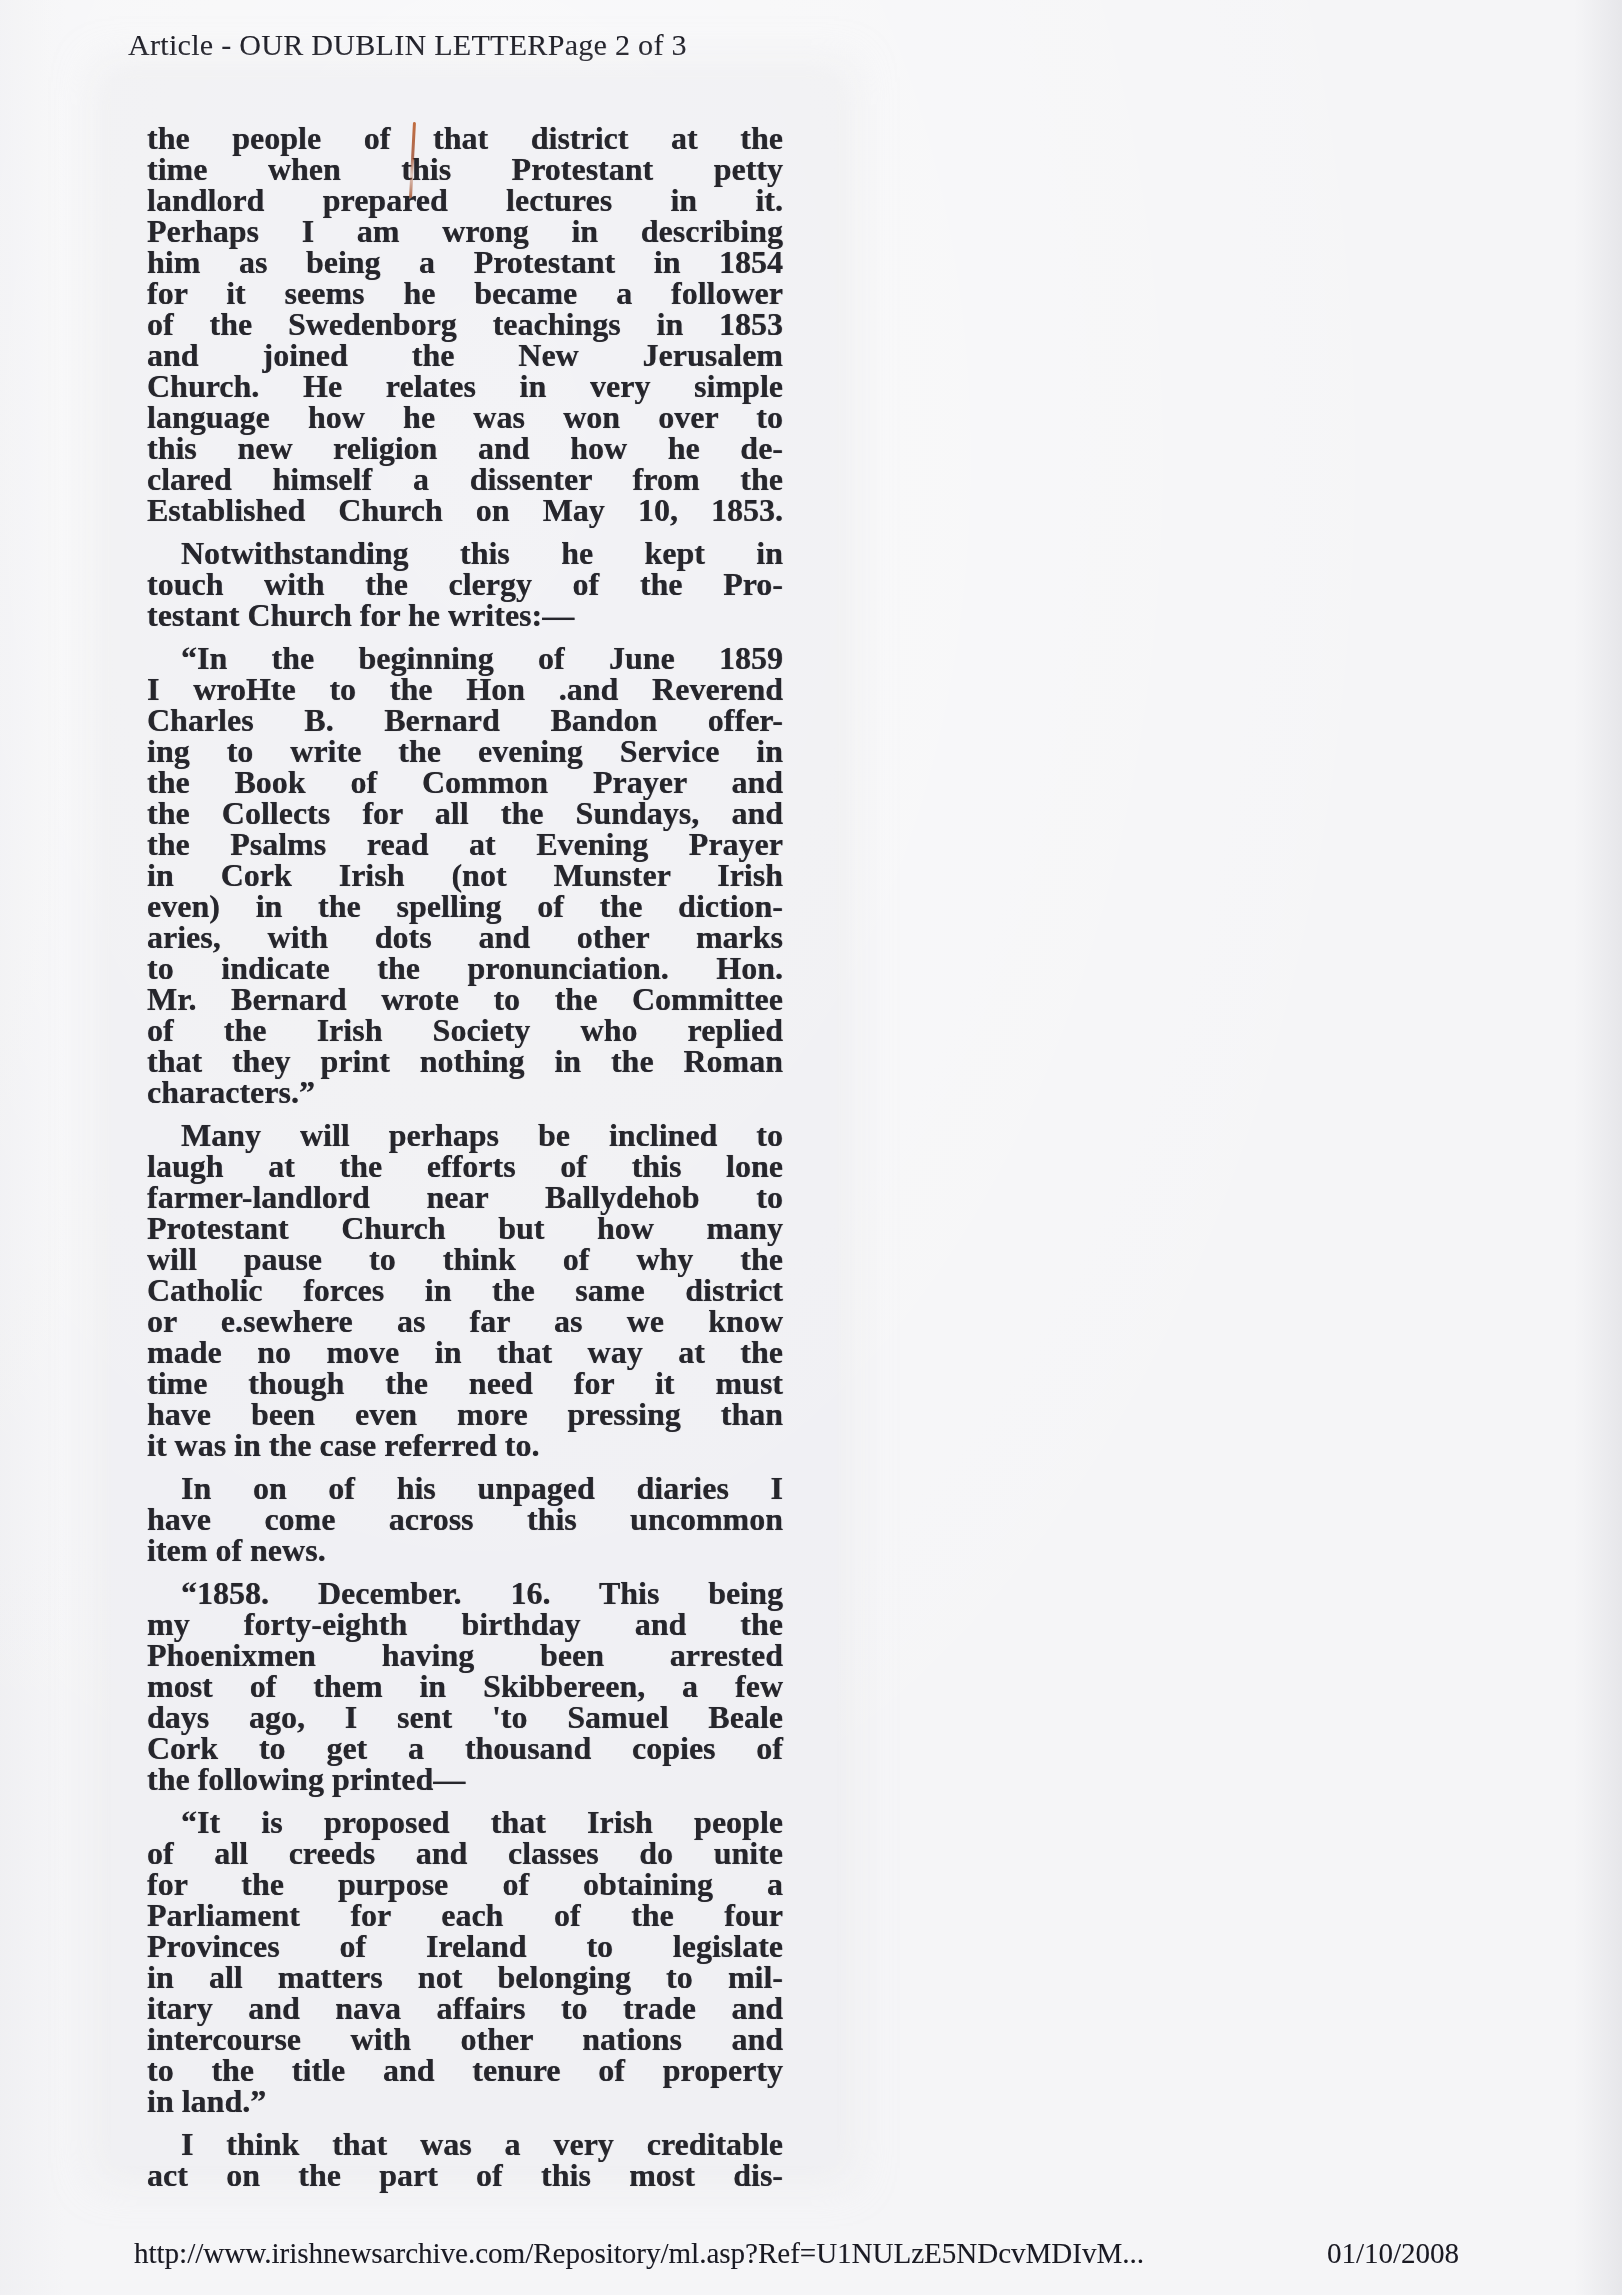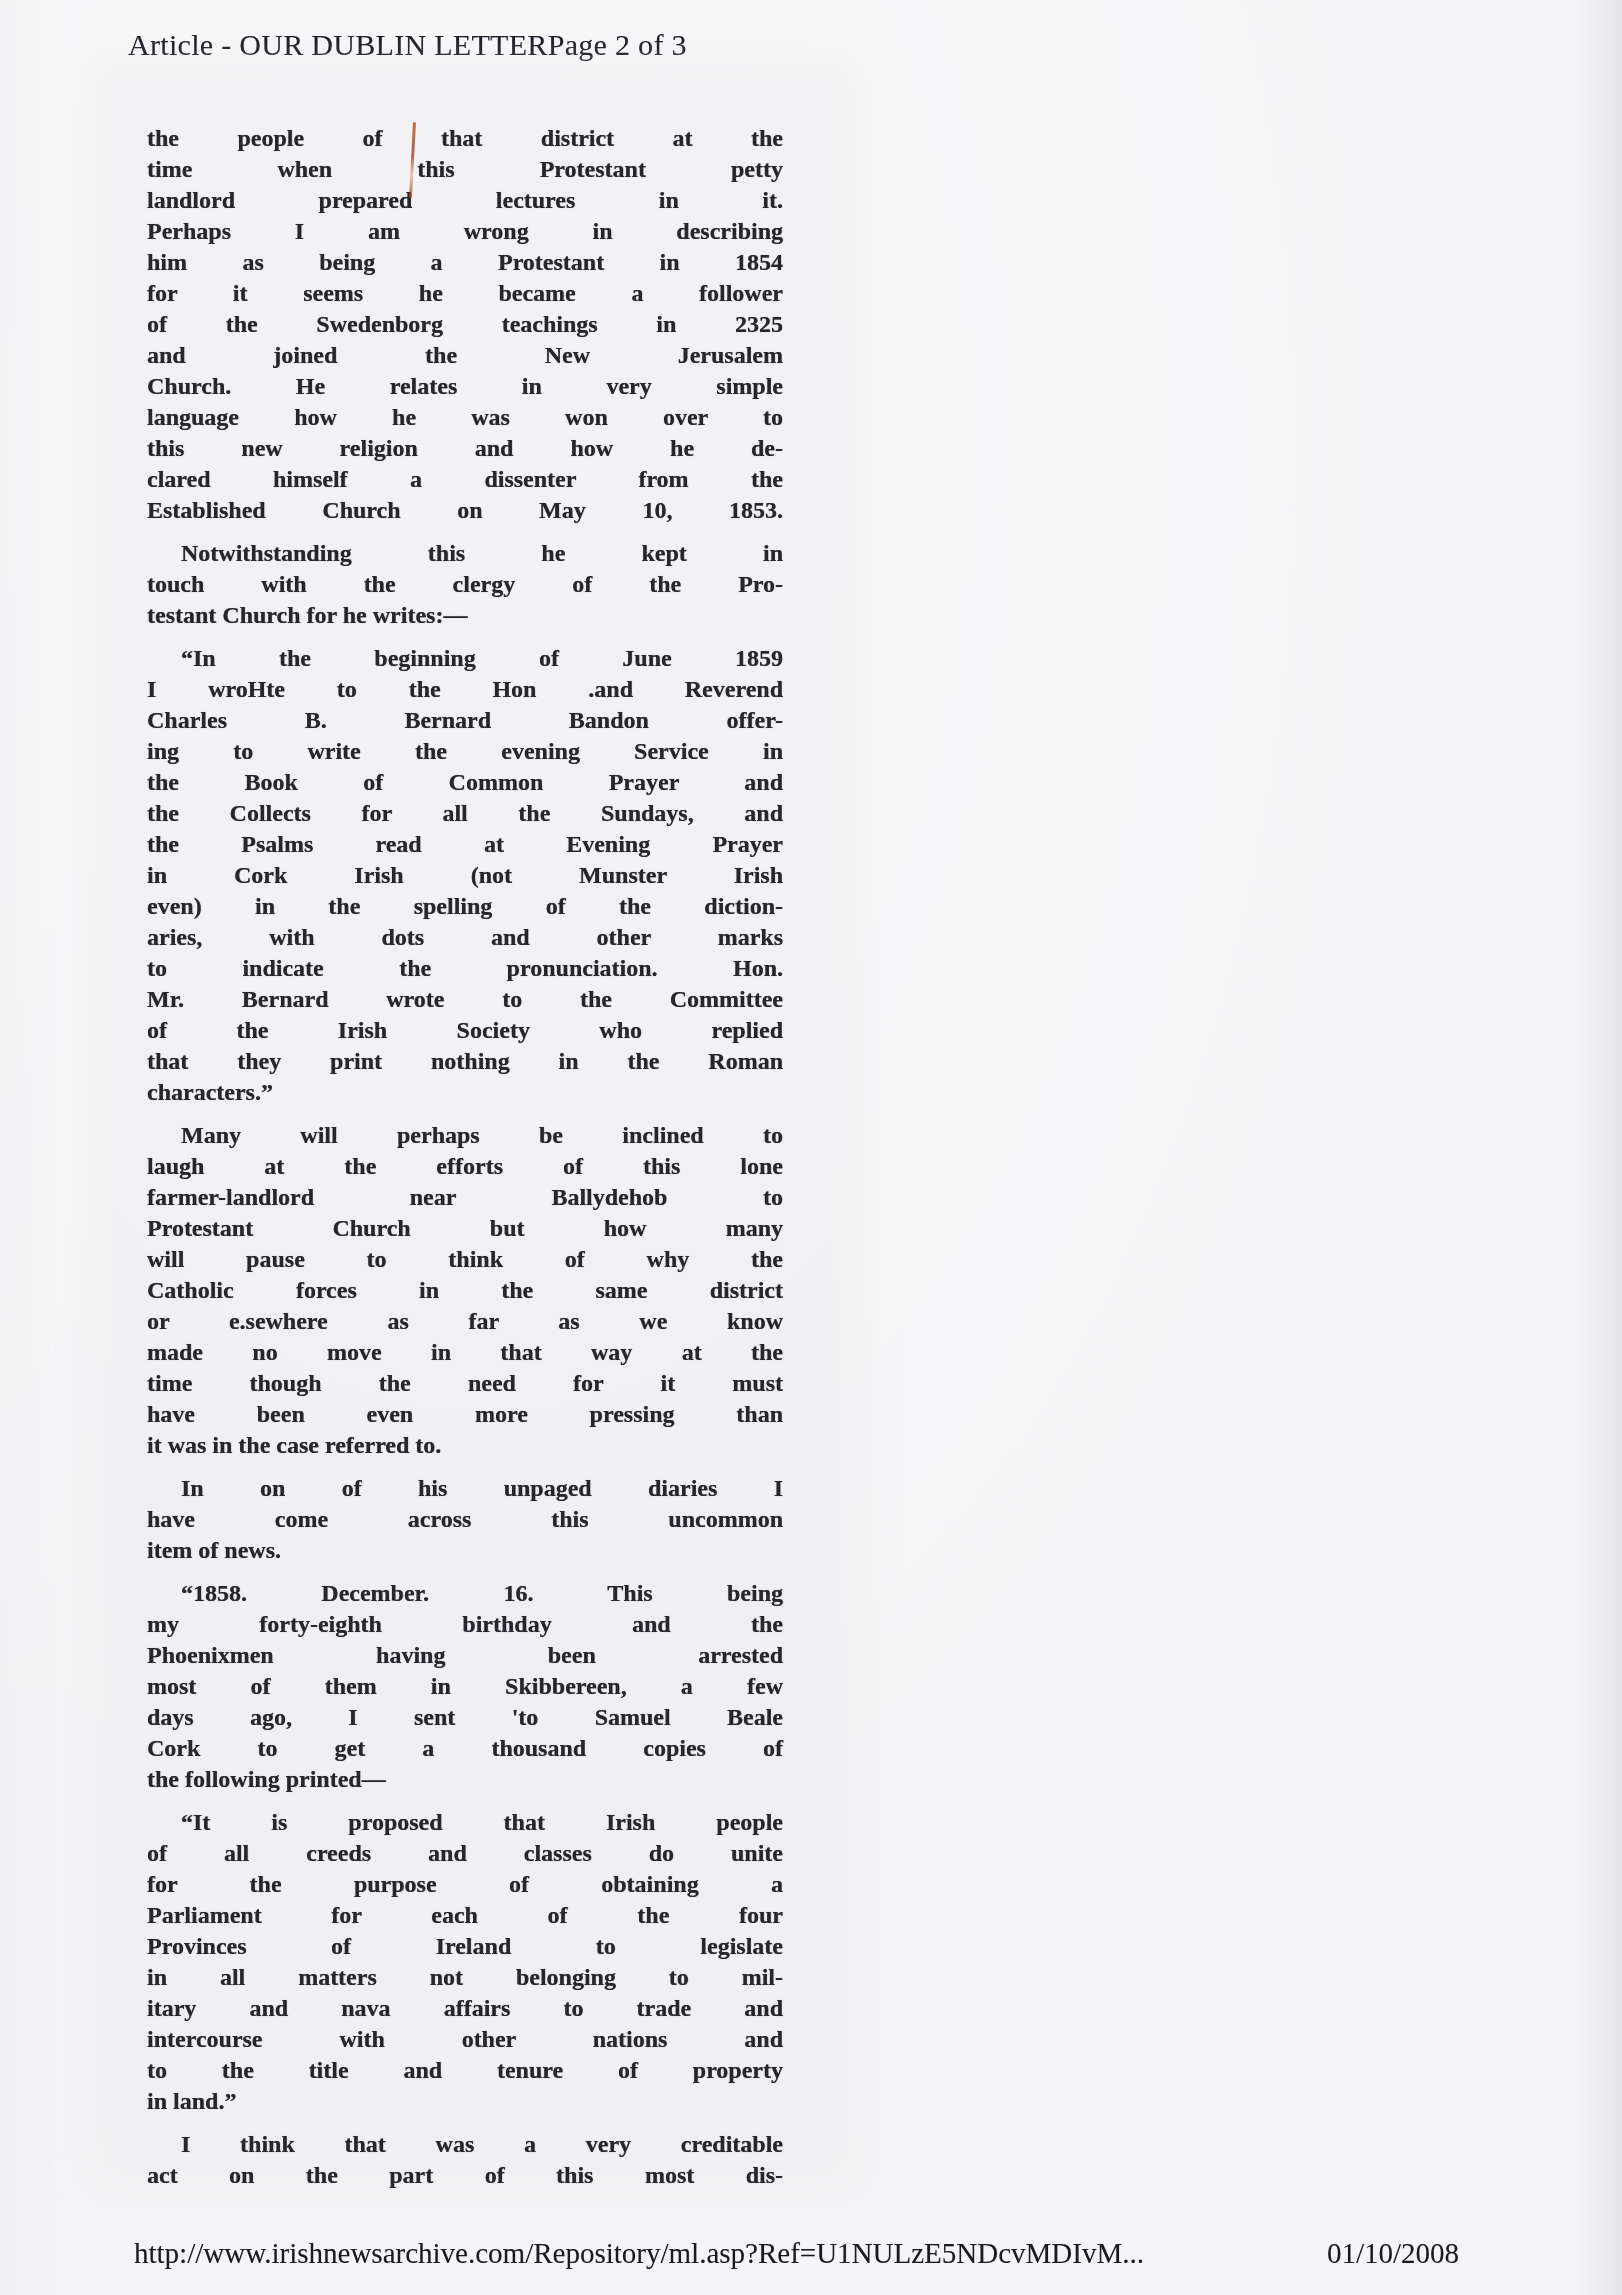--- a/index.html
+++ b/index.html
@@ -41,21 +41,21 @@
     height: 2087px;
     background: rgba(228,228,233,0.28);
     box-shadow: 0 0 39px 15.7px rgba(225,225,230,0.35);
   }
   .article-column {
     position: absolute;
     left: 36px;
     top: 44px;
     width: 636px;
     font-family: "Liberation Serif", "DejaVu Serif", serif;
-    font-size: 24px;
+    font-size: 32px;
     font-weight: bold;
     line-height: 31px;
     color: #26262c;
     text-shadow: 0 0 0.7px rgba(40,40,50,0.55), 0.4px 0.4px 0 rgba(70,70,80,0.25);
   }
   .line {
     text-align: justify;
     text-align-last: justify;
     height: 31px;
     overflow: visible;
@@ -104,21 +104,21 @@
   </div>
 
   <div class="clipping">
     <div class="article-column" id="article-column">
         <div class="line">the people of that district at the</div>
         <div class="line">time when this Protestant petty</div>
         <div class="line">landlord prepared lectures in it.</div>
         <div class="line">Perhaps I am wrong in describing</div>
         <div class="line">him as being a Protestant in 1854</div>
         <div class="line">for it seems he became a follower</div>
-        <div class="line">of the Swedenborg teachings in 2325</div>
+        <div class="line">of the Swedenborg teachings in 1853</div>
         <div class="line">and joined the New Jerusalem</div>
         <div class="line">Church. He relates in very simple</div>
         <div class="line">language how he was won over to</div>
         <div class="line">this new religion and how he de-</div>
         <div class="line">clared himself a dissenter from the</div>
         <div class="line">Established Church on May 10, 1853.</div>
         <div class="line indent">Notwithstanding this he kept in</div>
         <div class="line">touch with the clergy of the Pro-</div>
         <div class="line short">testant Church for he writes:—</div>
         <div class="line indent">“In the beginning of June 1859</div>

